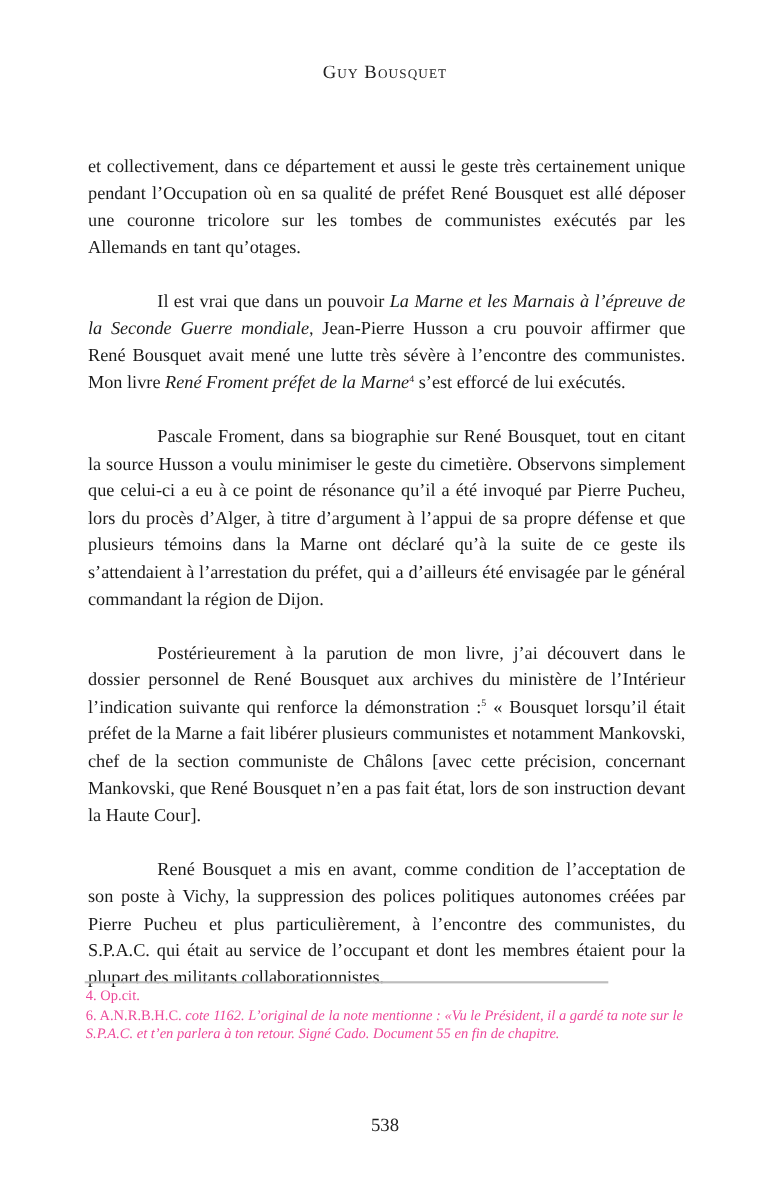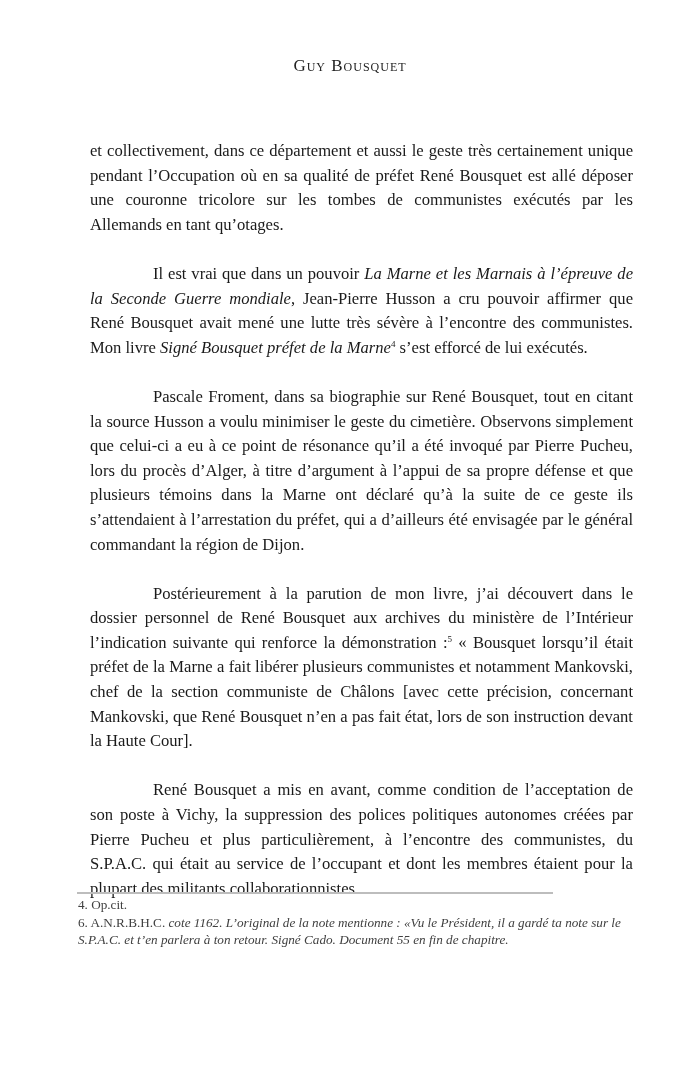--- a/index.html
+++ b/index.html
@@ -8,55 +8,56 @@
     position: absolute; left: 0; top: 0; width: 700px; height: 1089px;
     font-family: "Liberation Serif", "DejaVu Serif", serif;
     color: #1a1a1a;
     border-radius: 26px;
   }
   .running-head {
     position: absolute; top: 56px; left: 0; width: 700px; text-align: center;
     font-size: 17px; letter-spacing: 1px; font-variant: small-caps; color: #222;
   }
   .body-text {
-    position: absolute; left: 90px; top: 139px; width: 543px;
+    position: absolute; left: 80px; top: 139px; width: 543px;
     font-size: 16.6px; line-height: 24.6px; text-align: justify; font-family: Liberation Serif, serif;
   }
   .body-text p { margin: 0 0 24.6px 0; }
   .body-text p.indent { text-indent: 63px; }
   .body-text p.tight { margin-bottom: 0; }
   .body-text sup { font-size: 9px; vertical-align: 6px; line-height: 0; }
   .rule {
     position: absolute; left: 77px; top: 892px; width: 476px; height: 2px; background: #bdbdbd;
   }
   .footnotes {
     position: absolute; left: 78px; top: 896px; width: 545px;
-    font-size: 13.2px; line-height: 17.6px; color: #404040;
+    font-size: 13.2px; line-height: 17.6px; color: #ec4899;
   }
   .footnotes div { margin: 0; }
   .footnotes i { font-style: italic; }
   .folio {
     position: absolute; top: 1013px; left: 0; width: 700px; text-align: center;
     font-size: 17px; color: #222;
   }
 </style>
 </head>
 <body>
 
 <div class="page">
   <div class="running-head">Guy Bousquet</div>
 
   <div class="body-text" id="body-text">
       <p><span>et collectivement, dans ce département et aussi le geste très certainement unique pendant l’Occupation où en sa qualité de préfet René Bousquet est allé déposer une couronne tricolore sur les tombes de communistes exécutés par les Allemands en tant qu’otages.</span></p>
-      <p class="indent"><span>Il est vrai que dans un pouvoir </span><i>La Marne et les Marnais à l’épreuve de la Seconde Guerre mondiale</i><span>, Jean-Pierre Husson a cru pouvoir affirmer que René Bousquet avait mené une lutte très sévère à l’encontre des communistes. Mon livre </span><i>Signé Bousquet préfet de la Marne</i><sup>4</sup><span> s’est efforcé de lui exécutés.</span></p>
+      <p class="indent"><span>Il est vrai que dans un pouvoir </span><i>La Marne et les Marnais à l’épreuve de la Seconde Guerre mondiale</i><span>, Jean-Pierre Husson a cru pouvoir affirmer que René Bousquet avait mené une lutte très sévère à l’encontre des communistes. Mon livre </span><i>René Froment préfet de la Marne</i><sup>4</sup><span> s’est efforcé de lui exécutés.</span></p>
       <p class="indent"><span>Pascale Froment, dans sa biographie sur René Bousquet, tout en citant la source Husson a voulu minimiser le geste du cimetière. Observons simplement que celui-ci a eu à ce point de résonance qu’il a été invoqué par Pierre Pucheu, lors du procès d’Alger, à titre d’argument à l’appui de sa propre défense et que plusieurs témoins dans la Marne ont déclaré qu’à la suite de ce geste ils s’attendaient à l’arrestation du préfet, qui a d’ailleurs été envisagée par le général commandant la région de Dijon.</span></p>
       <p class="indent"><span>Postérieurement à la parution de mon livre, j’ai découvert dans le dossier personnel de René Bousquet aux archives du ministère de l’Intérieur l’indication suivante qui renforce la démonstration :</span><sup>5</sup><span> « Bousquet lorsqu’il était préfet de la Marne a fait libérer plusieurs communistes et notamment Mankovski, chef de la section communiste de Châlons [avec cette précision, concernant Mankovski, que René Bousquet n’en a pas fait état, lors de son instruction devant la Haute Cour].</span></p>
       <p class="indent tight"><span>René Bousquet a mis en avant, comme condition de l’acceptation de son poste à Vichy, la suppression des polices politiques autonomes créées par Pierre Pucheu et plus particulièrement, à l’encontre des communistes, du S.P.A.C. qui était au service de l’occupant et dont les membres étaient pour la plupart des militants collaborationnistes.</span></p>
     </div>
 
   <div class="rule"></div>
 
   <div class="footnotes" id="footnotes">
       <div><span>4. </span><span>Op.cit.</span></div>
       <div><span>6. </span><span>A.N.R.B.H.C.</span><i> cote 1162. L’original de la note mentionne : «Vu le Président, il a gardé ta note sur le S.P.A.C. et t’en parlera à ton retour. Signé Cado. Document 55 en fin de chapitre.</i></div>
     </div>
 
+  <div class="folio">538</div>
 </div>
 
 </body></html>

